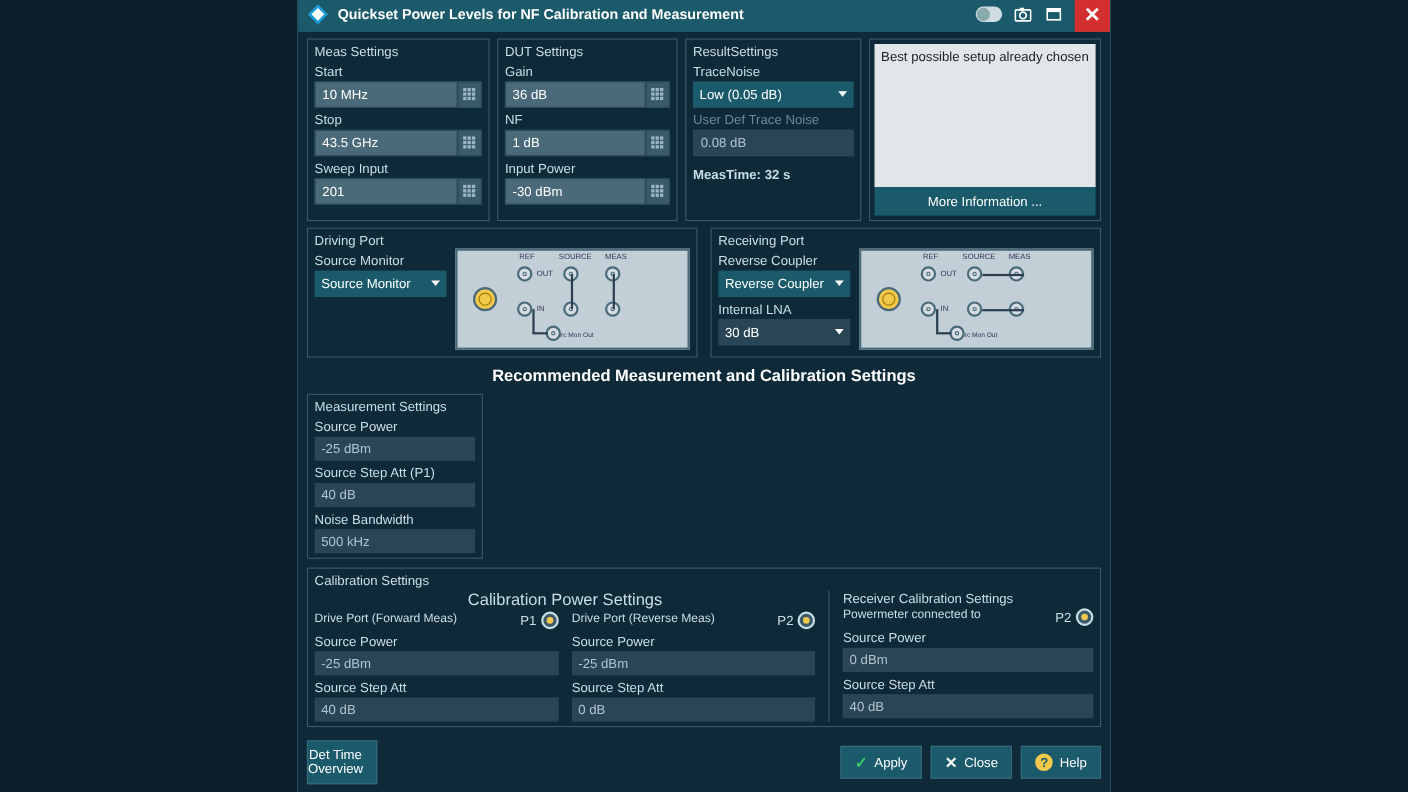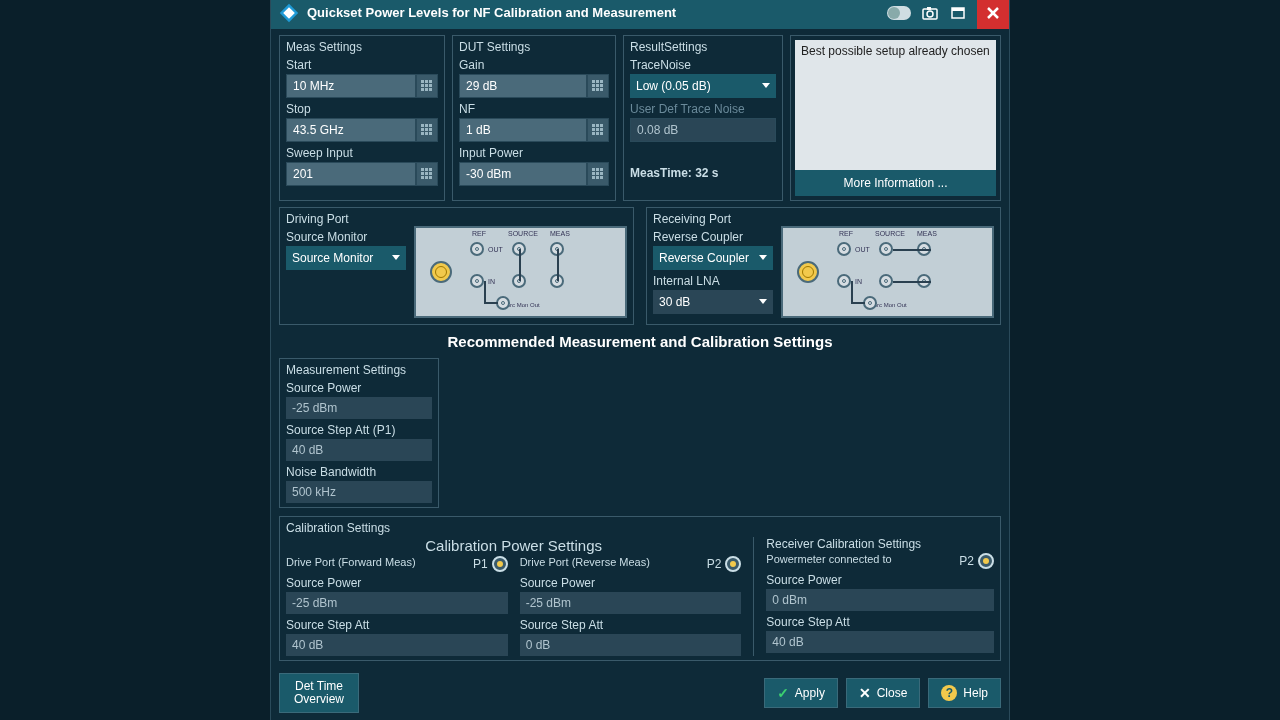--- a/index.html
+++ b/index.html
@@ -23,21 +23,21 @@
   .input-box { background: #4a6a7a; border: 1px solid #2a4a5a; color: #fff; font-size: 12px; padding: 0 6px; flex:1; display:flex; align-items:center; }
   .input-box.readonly { background: #2a4656; color:#b0c4ce; }
   .keypad-btn { width: 22px; background: #3a5a6a; border: 1px solid #2a4a5a; display:flex; align-items:center; justify-content:center; cursor:pointer; }
   .keypad-icon { width:12px; height:12px; display:grid; grid-template-columns:repeat(3,3px); grid-template-rows:repeat(3,3px); gap:1px; }
   .keypad-icon span { background:#9ab6c2; }
   .dropdown { background: #1a5a6a; height: 24px; display:flex; align-items:center; padding:0 6px; color:#fff; font-size:12px; justify-content:space-between; cursor:pointer; }
   .dropdown.dark { background:#2a4656; color:#fff; }
   .tri-down { width:0; height:0; border-left:4px solid transparent; border-right:4px solid transparent; border-top:5px solid #fff; }
   .infobox { background: #e0e6ea; color: #222; font-size: 12px; padding: 4px 6px; height: 130px; line-height:1.3; }
   .more-info { background:#1a5a6a; color:#fff; text-align:center; font-size:12px; padding:6px 0; cursor:pointer; }
-  .meastime { color:#cadee6; font-size:12px; font-weight:600; margin-top:24px; }
+  .meastime { color:#cadee6; font-size:12px; font-weight:600; margin-top:10px; }
   .row2 { display:flex; gap:12px; margin-bottom:8px; }
   .port-panel { border:1px solid #3a5a6a; padding:4px 6px 6px 6px; flex:1; display:flex; gap:8px; align-items:flex-start; }
   .port-left { width: 120px; }
   .diagram { background:#c2cfd6; border:2px solid #4a6a7a; height:92px; flex:1; position:relative; }
   .heading-rec { color:#fff; font-weight:700; font-size:15px; text-align:center; margin:6px 0 8px 0; }
   .row3 { display:flex; gap:8px;flex-direction:column; }
   .ms-panel { border:1px solid #3a5a6a; width:160px; padding:4px 6px; }
   .cal-panel { border:1px solid #3a5a6a; flex:1; padding:4px 6px; }
   .cal-cols { display:flex; gap:12px; }
   .cal-col { flex:1; }
@@ -152,21 +152,21 @@
                 <span></span>
               </div>
             </div>
           </div>
       </div>
 
       <div class="panel" style="width:164px">
         <div class="panel-title">DUT Settings</div>
         <div class="field-label">Gain</div>
         <div class="input-grp">
-            <div class="input-box">29 dB</div>
+            <div class="input-box">36 dB</div>
             <div class="keypad-btn">
               <div class="keypad-icon">
                 <span></span>
                 <span></span>
                 <span></span>
                 <span></span>
                 <span></span>
                 <span></span>
                 <span></span>
                 <span></span>
@@ -356,21 +356,21 @@
             <div class="field-label">Source Power</div>
             <div class="readonly-box">0 dBm</div>
             <div class="field-label">Source Step Att</div>
             <div class="readonly-box">40 dB</div>
           </div>
         </div>
       </div>
     </div>
 
     <div class="buttons-row">
-      <div class="btn" style="text-align:center; width:80px; justify-content:center; line-height:1.1">
+      <div class="btn" style="text-align:center; width:64px; justify-content:flex-end; line-height:1.1">
           <span>Det Time Overview</span>
         </div>
       <div class="btn-group">
         <div class="btn">
             <span class="ico-check">✓</span>
             <span>Apply</span>
           </div>
         <div class="btn">
             <span class="ico-x">✕</span>
             <span>Close</span>

